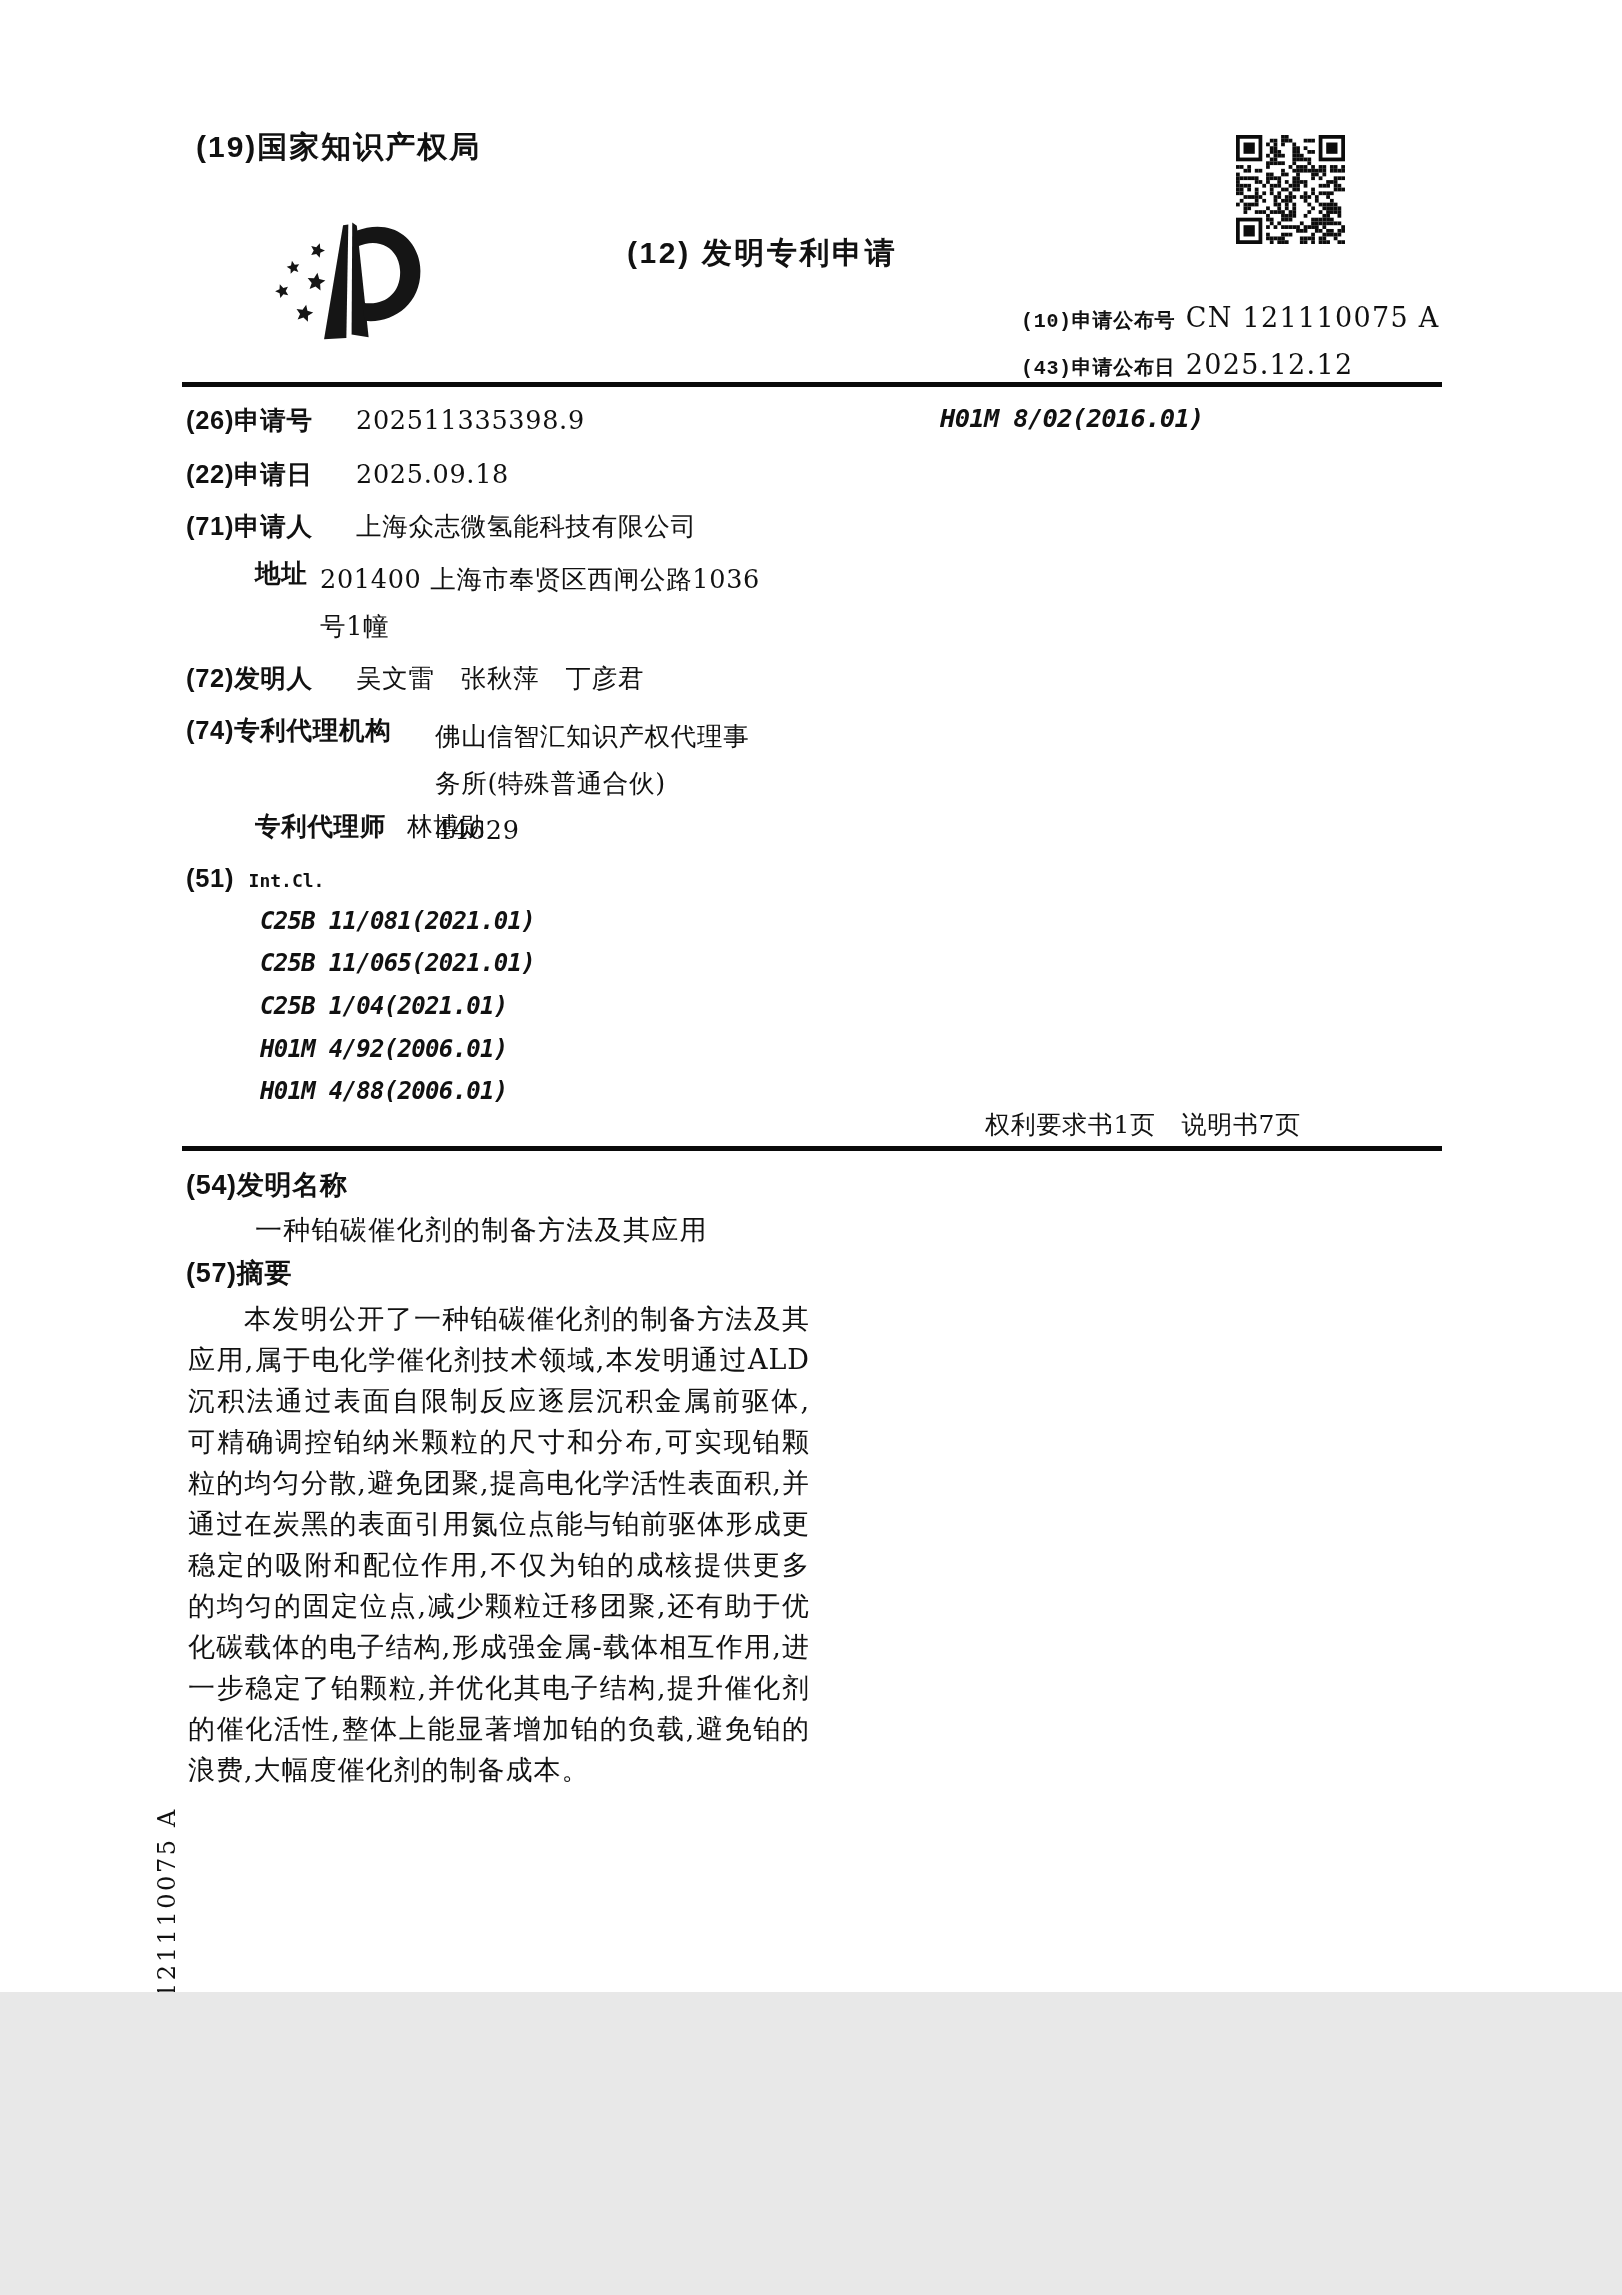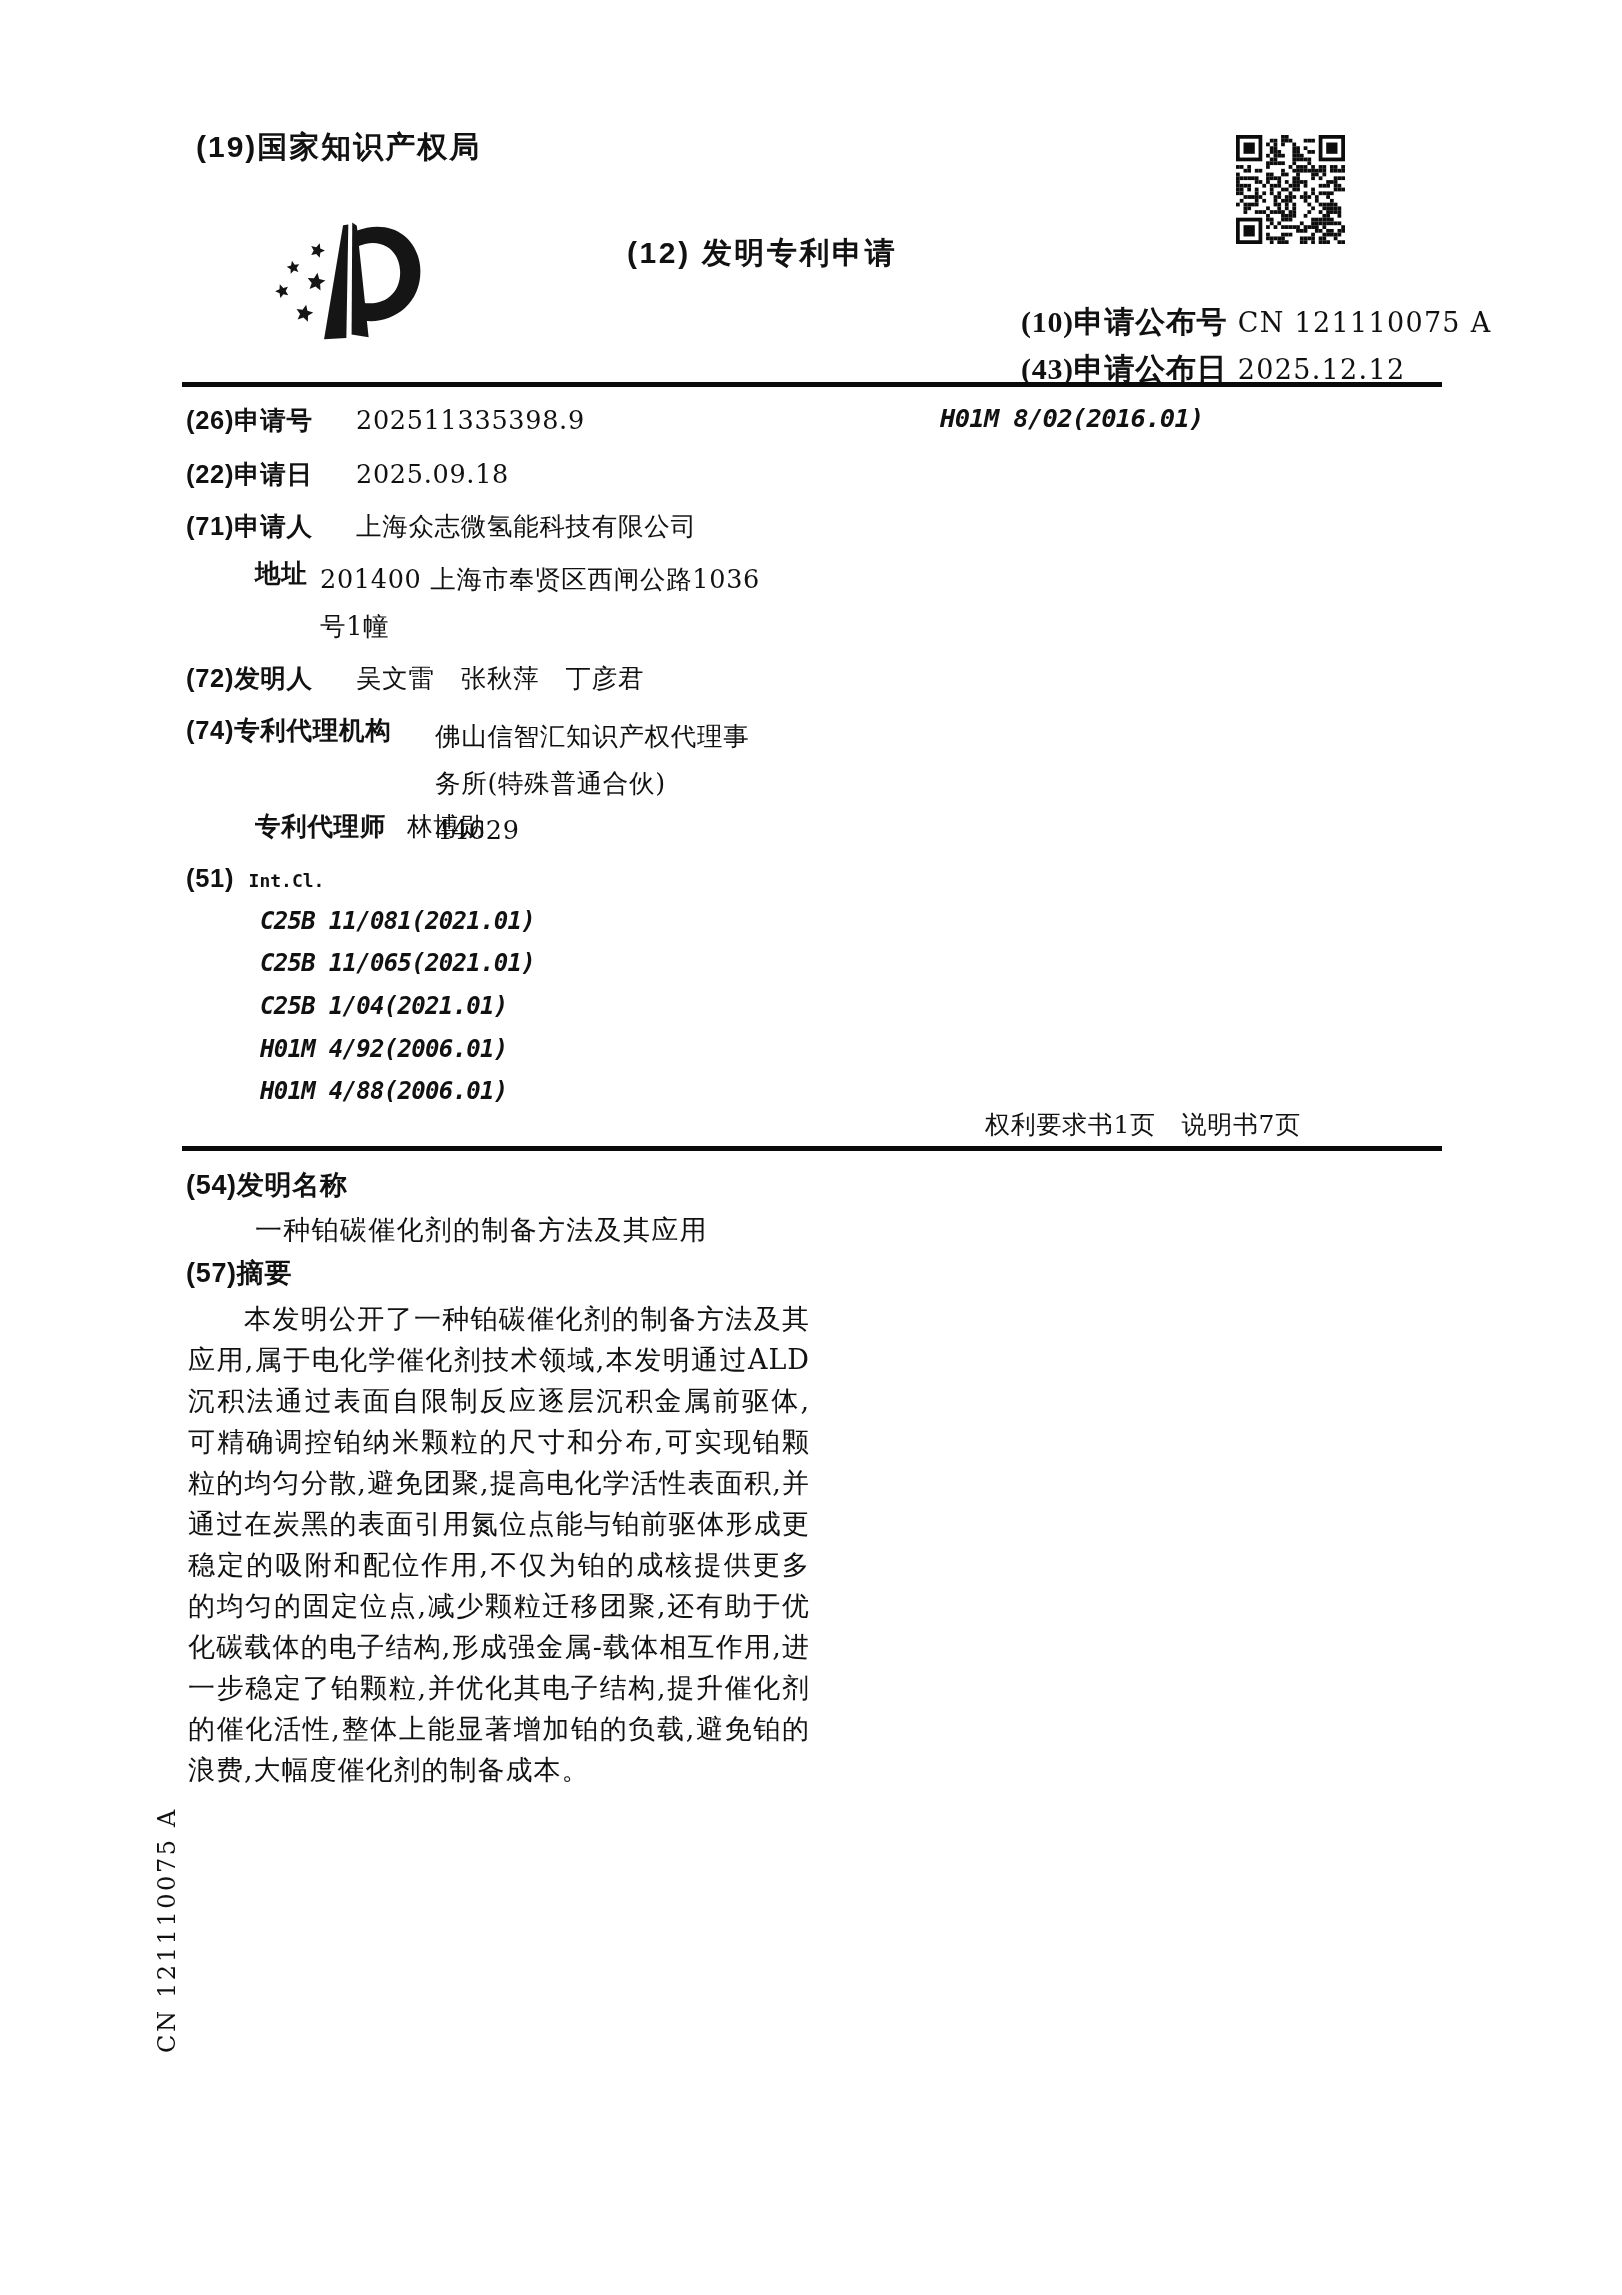--- a/index.html
+++ b/index.html
@@ -1,18 +1,18 @@
 <!DOCTYPE html>
 <html style="font-size:10.5px"><head>
 <meta charset="utf-8">
 <style>
   html,body{margin:0;padding:0;background:#e8e8e8;}
   .page{
     position:relative;
-    width:1623px;height:2295px;
+    width:1623px;height:1992px;
     background:#ffffff;
     color:#111;
     font-family:"DejaVu Serif", serif;
     overflow:hidden;
   }
   
   .office-line{
     position:absolute;left:196px;top:127px;
     font-family:"Liberation Sans", sans-serif;
     font-weight:bold;font-size:30px;letter-spacing:2px;white-space:nowrap;
@@ -22,22 +22,22 @@
   .doc-type{
     position:absolute;left:627px;top:233px;
     font-family:"Liberation Sans", sans-serif;
     font-weight:bold;font-size:30px;letter-spacing:2.6px;white-space:nowrap;
   }
   .qr{position:absolute;left:1236px;top:135px;width:109px;height:109px;}
   .pub-row{position:absolute;left:1021px;white-space:nowrap;}
   .pub-no{top:302px;}
   .pub-date{top:349px;}
   .pub-row .lbl{
-    font-family:Liberation Serif, serif;
-    font-weight:bold;font-size:30px;letter-spacing:0.7px;
+    font-family:Liberation Mono, monospace;
+    font-weight:bold;font-size:20px;letter-spacing:0.7px;
   }
   .pub-row .val{
     font-family:"DejaVu Serif", serif;
     font-size:27px;margin-left:10.5px;letter-spacing:1.3px;
   }
   .rule{position:absolute;left:182px;width:1260px;height:5.2px;background:#0a0a0a;}
   .rule1{top:382px;}
   .rule2{top:1146px;}
 
   

